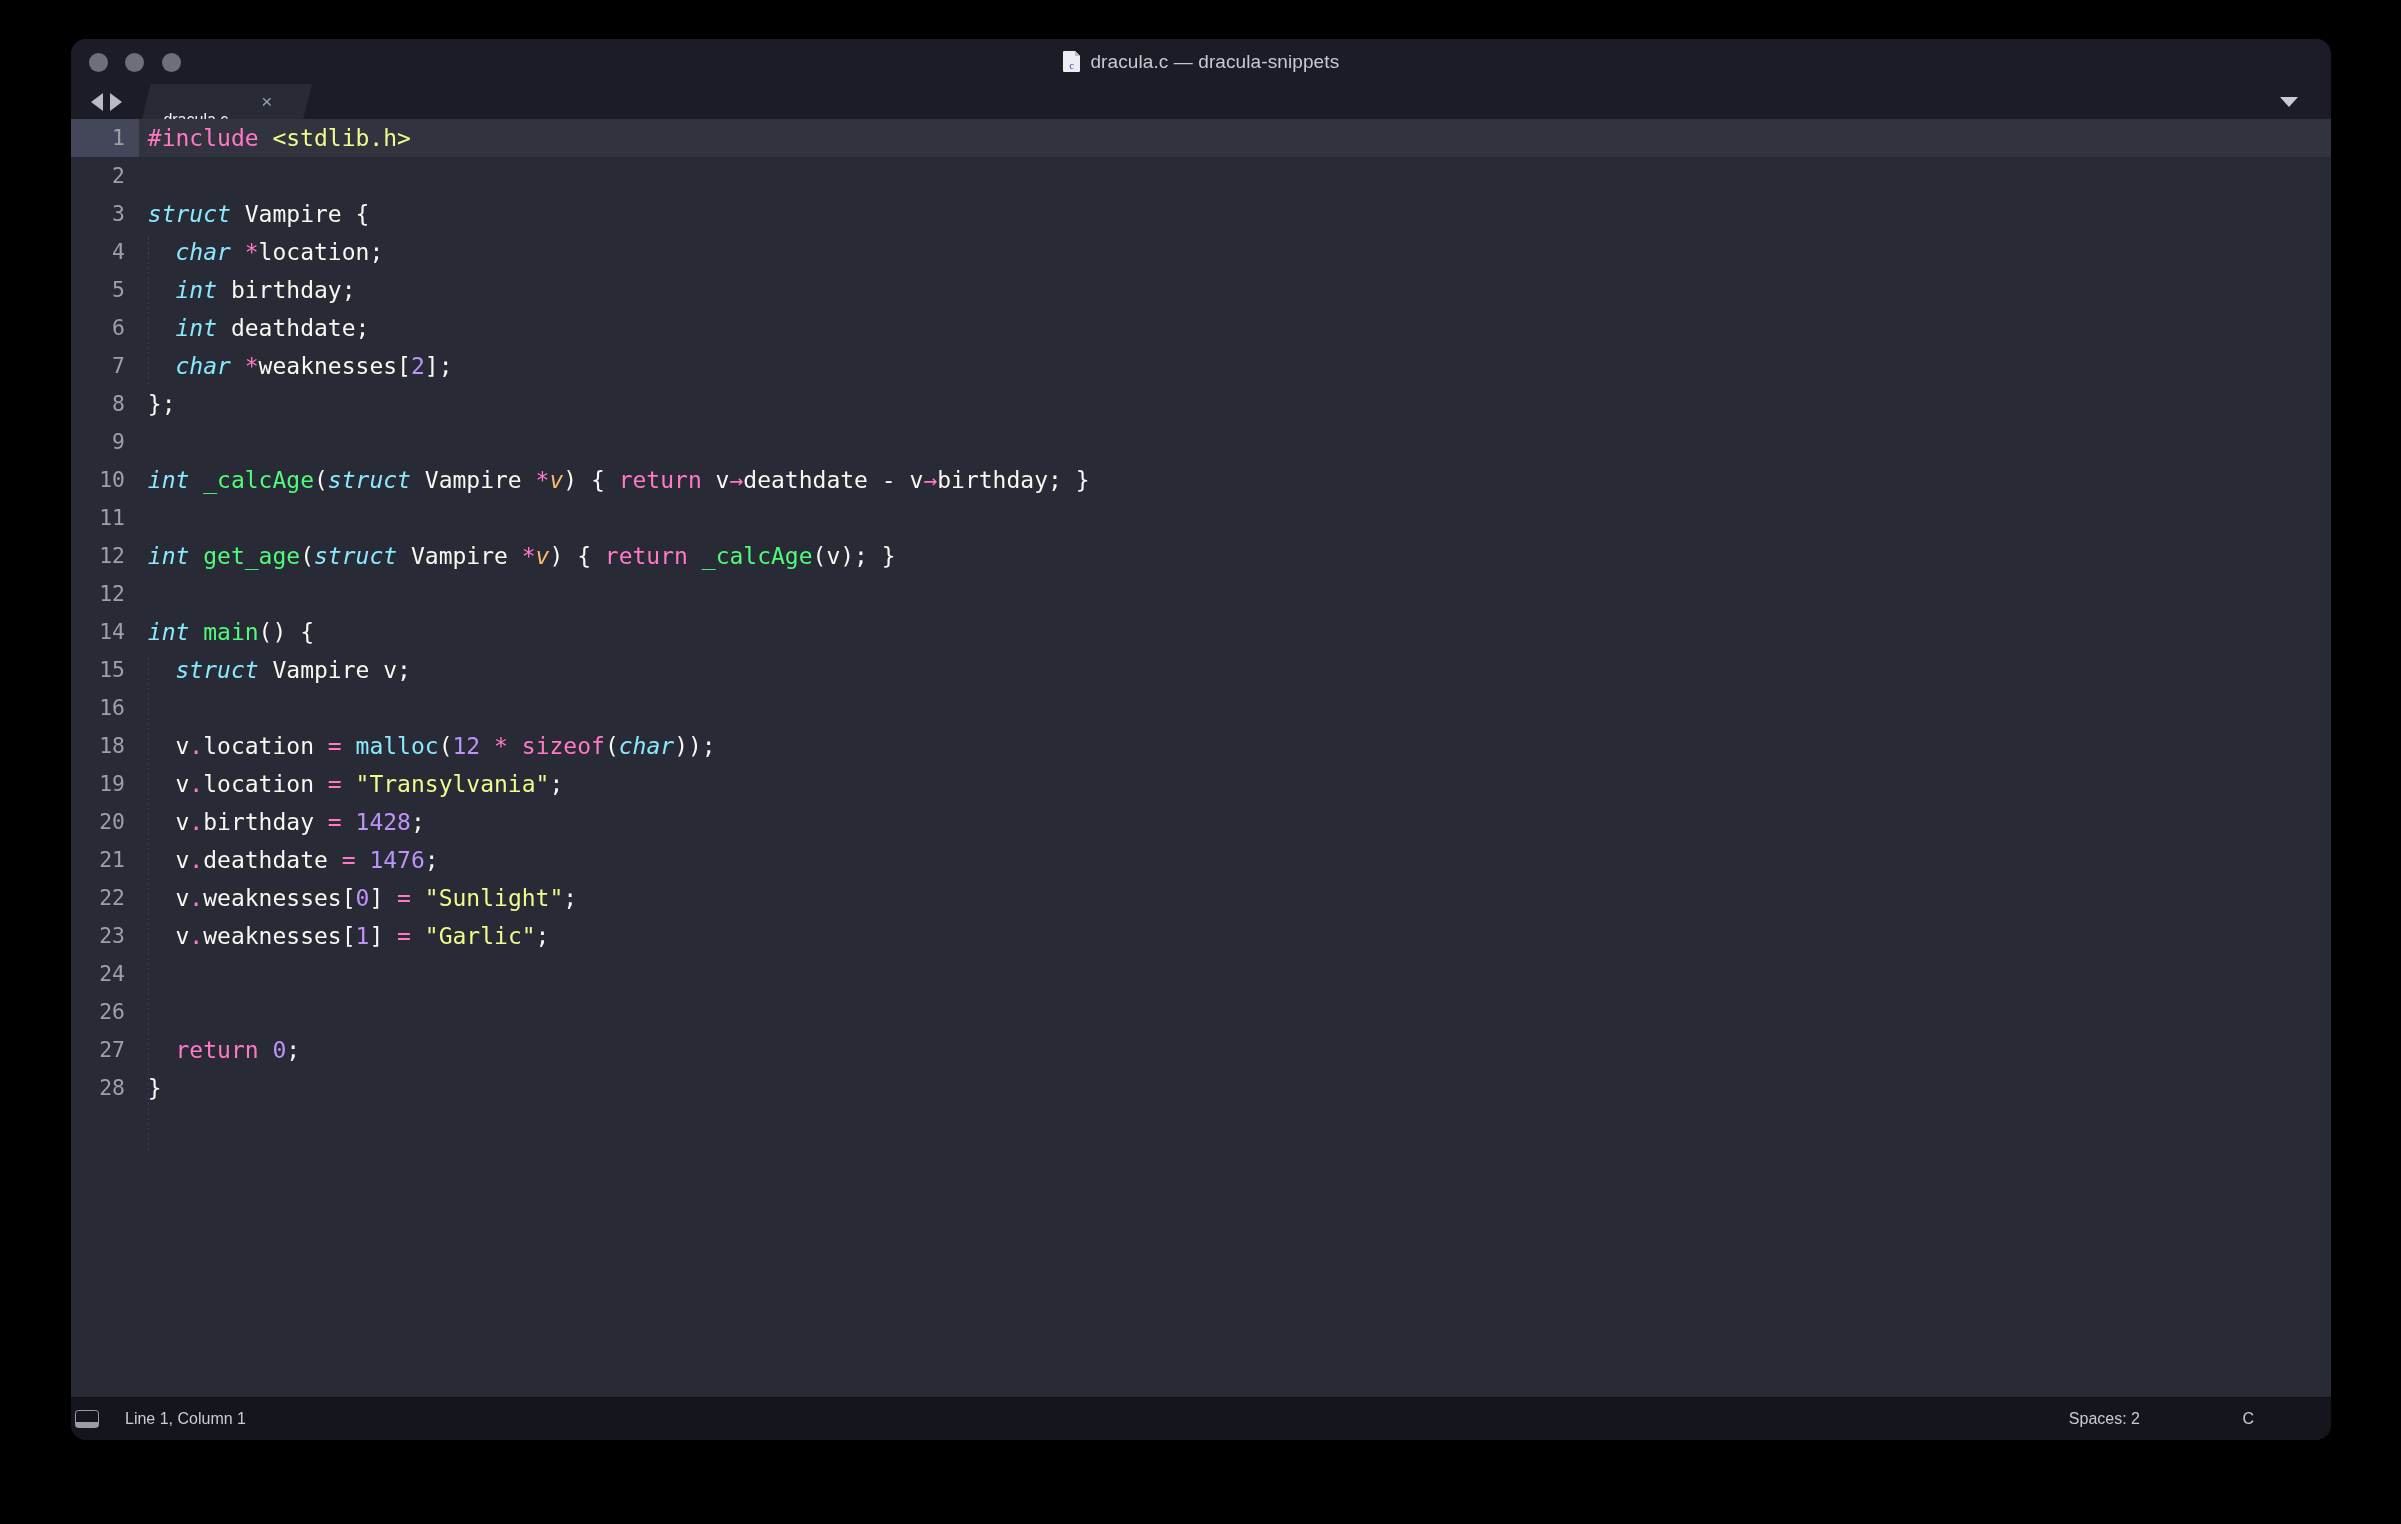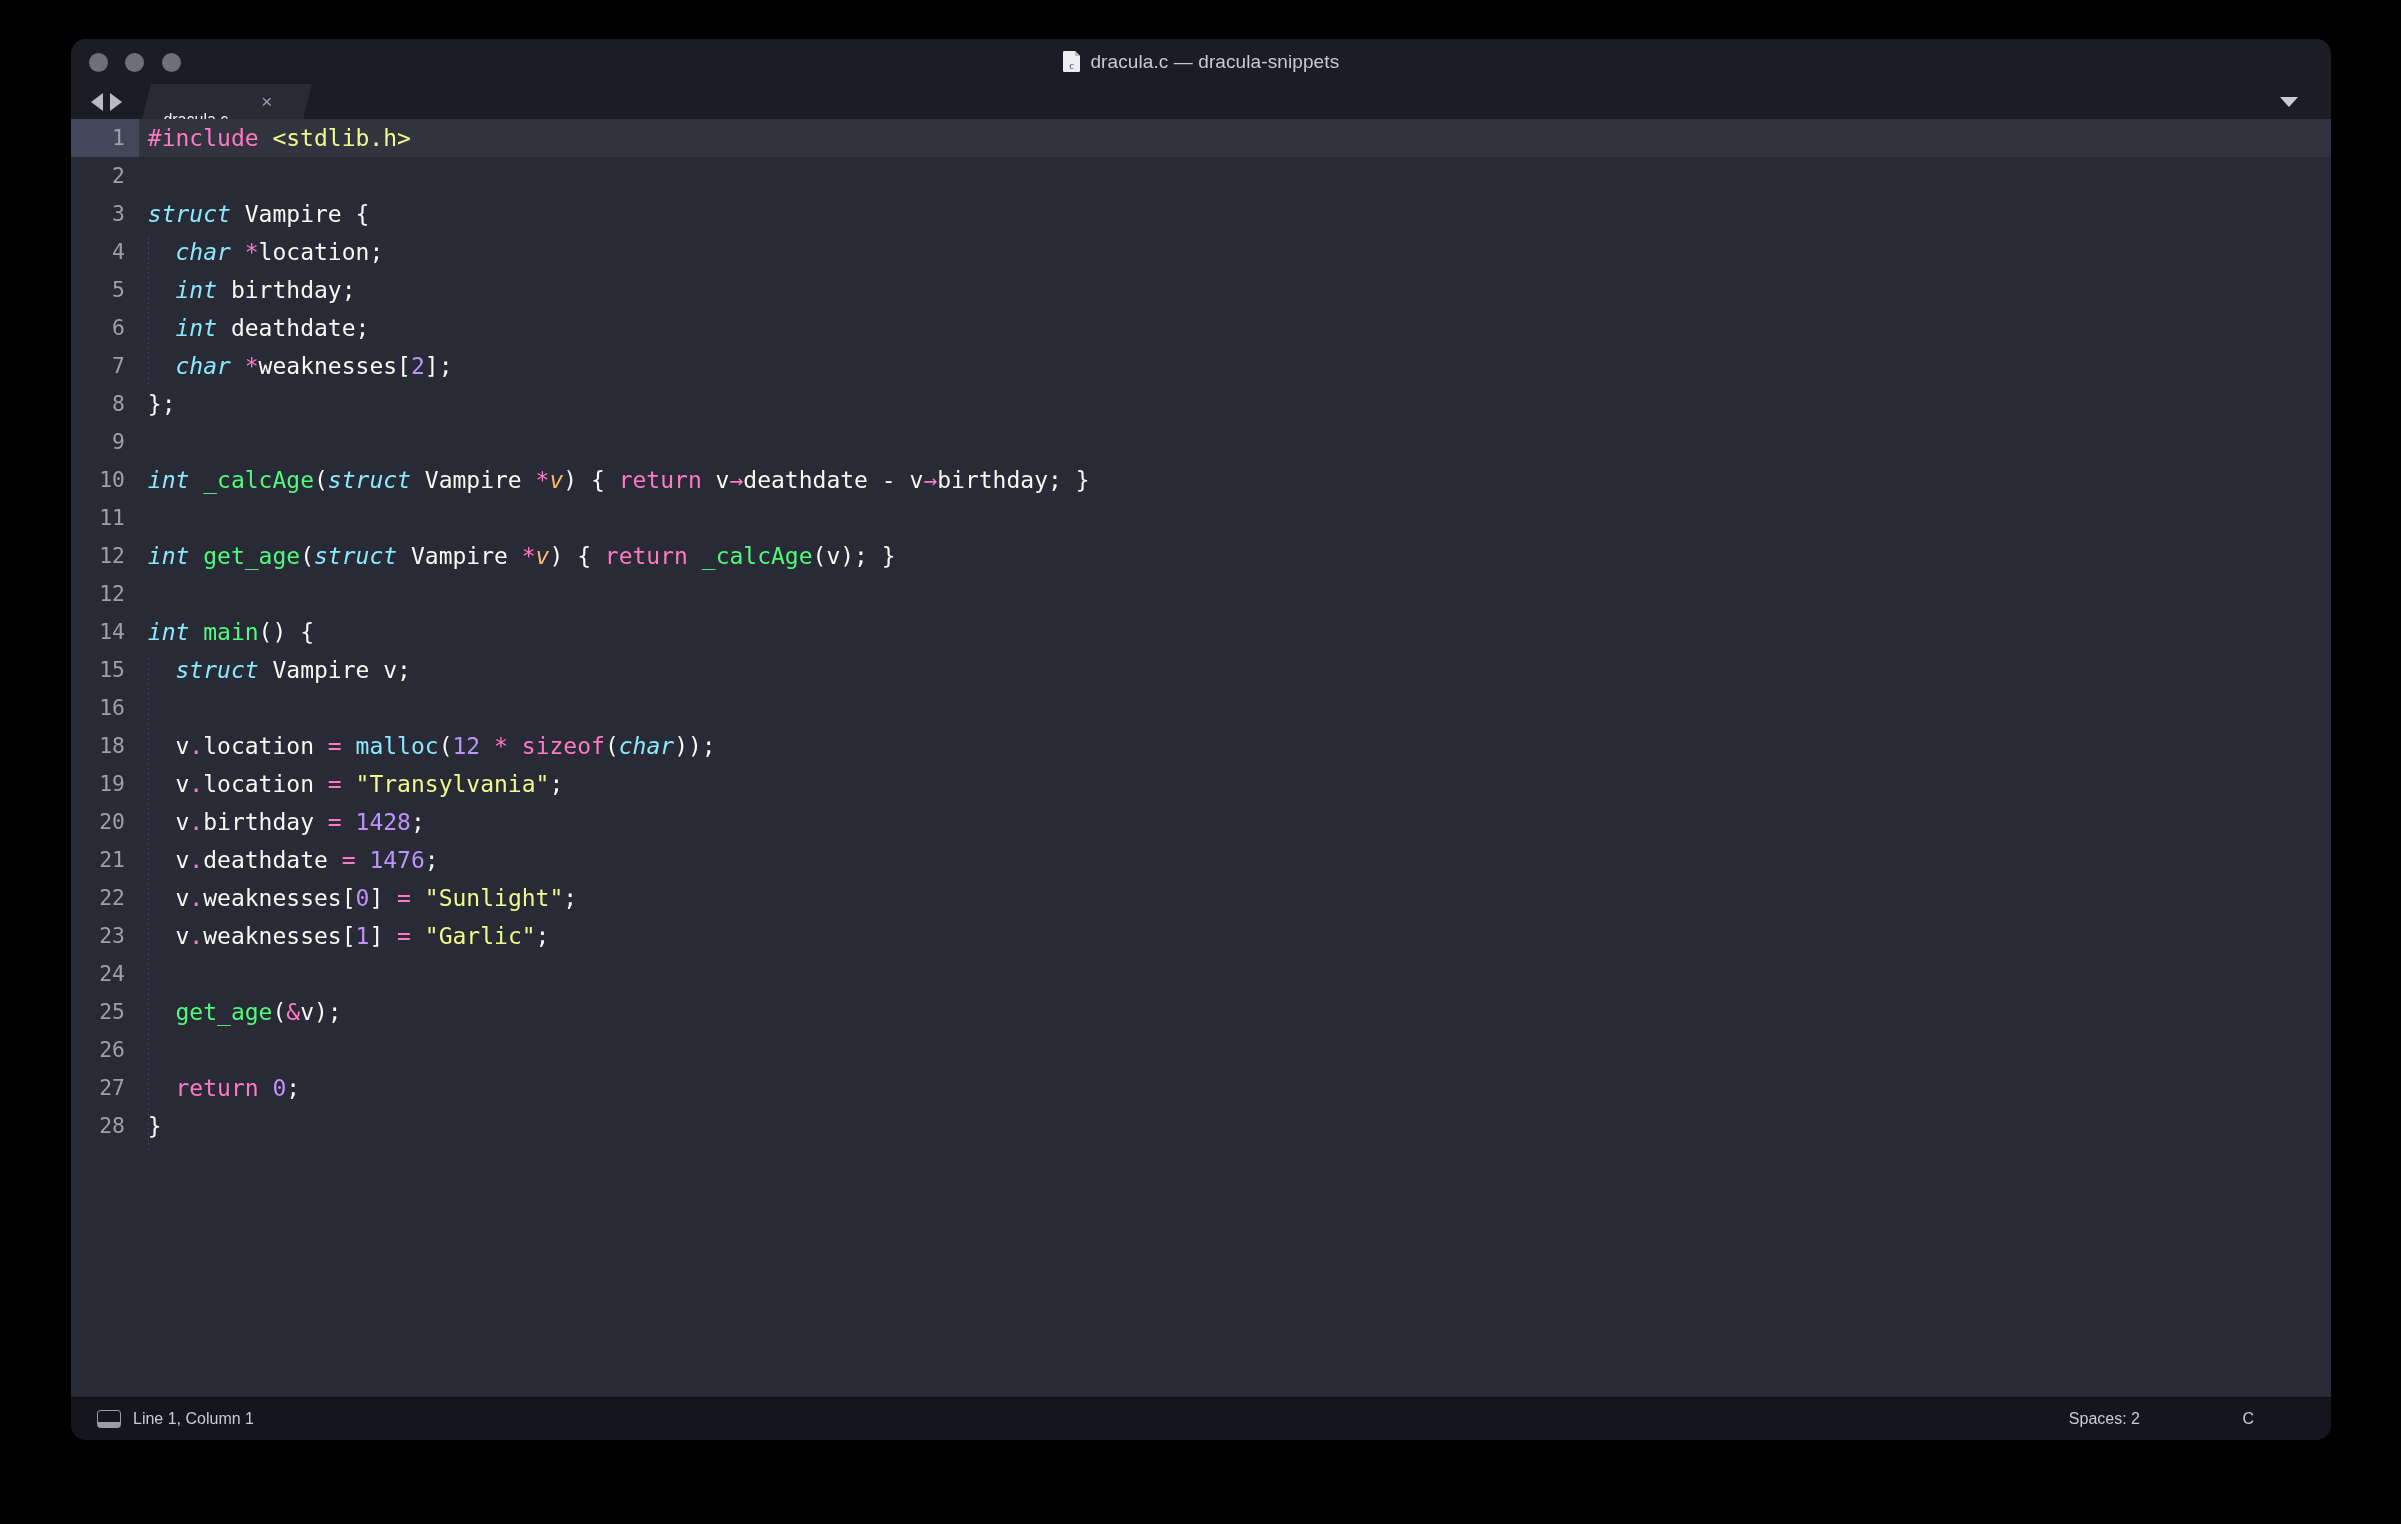--- a/index.html
+++ b/index.html
@@ -238,22 +238,22 @@
     height: 42px;
     background: #15161d;
     border-top: 1.3px solid #0f1016;
     display: flex;
     align-items: center;
     position: relative;
   }
   #status-left {
     display: flex;
     align-items: center;
-    gap: 12px;
-    padding-left: 26px;
+    gap: 26px;
+    padding-left: 4px;
     text-align: center;
   }
   #console-icon {
     width: 24px;
     height: 17.7px;
     border: 1.9px solid #9a9da6;
     border-radius: 3.2px;
     box-sizing: border-box;
     position: relative;
   }
@@ -335,21 +335,20 @@
         <div class="row"><div class="gutter">14</div><div class="line-body"><span class="t-cyan-i">int</span><span class="t-fg"> </span><span class="t-green">main</span><span class="t-fg">() {</span></div></div>
         <div class="row"><div class="gutter">15</div><div class="line-body"><span class="t-fg">  </span><span class="t-cyan-i">struct</span><span class="t-fg"> Vampire v;</span></div></div>
         <div class="row"><div class="gutter">16</div><div class="line-body"></div></div>
         <div class="row"><div class="gutter">18</div><div class="line-body"><span class="t-fg">  v</span><span class="t-pink">.</span><span class="t-fg">location </span><span class="t-pink">=</span><span class="t-fg"> </span><span class="t-cyan">malloc</span><span class="t-fg">(</span><span class="t-purple">12</span><span class="t-fg"> </span><span class="t-pink">*</span><span class="t-fg"> </span><span class="t-pink">sizeof</span><span class="t-fg">(</span><span class="t-cyan-i">char</span><span class="t-fg">));</span></div></div>
         <div class="row"><div class="gutter">19</div><div class="line-body"><span class="t-fg">  v</span><span class="t-pink">.</span><span class="t-fg">location </span><span class="t-pink">=</span><span class="t-fg"> </span><span class="t-yellow">"Transylvania"</span><span class="t-fg">;</span></div></div>
         <div class="row"><div class="gutter">20</div><div class="line-body"><span class="t-fg">  v</span><span class="t-pink">.</span><span class="t-fg">birthday </span><span class="t-pink">=</span><span class="t-fg"> </span><span class="t-purple">1428</span><span class="t-fg">;</span></div></div>
         <div class="row"><div class="gutter">21</div><div class="line-body"><span class="t-fg">  v</span><span class="t-pink">.</span><span class="t-fg">deathdate </span><span class="t-pink">=</span><span class="t-fg"> </span><span class="t-purple">1476</span><span class="t-fg">;</span></div></div>
         <div class="row"><div class="gutter">22</div><div class="line-body"><span class="t-fg">  v</span><span class="t-pink">.</span><span class="t-fg">weaknesses[</span><span class="t-purple">0</span><span class="t-fg">] </span><span class="t-pink">=</span><span class="t-fg"> </span><span class="t-yellow">"Sunlight"</span><span class="t-fg">;</span></div></div>
         <div class="row"><div class="gutter">23</div><div class="line-body"><span class="t-fg">  v</span><span class="t-pink">.</span><span class="t-fg">weaknesses[</span><span class="t-purple">1</span><span class="t-fg">] </span><span class="t-pink">=</span><span class="t-fg"> </span><span class="t-yellow">"Garlic"</span><span class="t-fg">;</span></div></div>
         <div class="row"><div class="gutter">24</div><div class="line-body"></div></div>
-        <div class="row"><div class="gutter">25</div><div class="line-body"><span class="t-fg">  </span><span class="t-green">get_age</span><span class="t-fg">(</span><span class="t-pink">&amp;</span><span class="t-fg">v);</span></div></div>
         <div class="row"><div class="gutter">26</div><div class="line-body"></div></div>
         <div class="row"><div class="gutter">27</div><div class="line-body"><span class="t-fg">  </span><span class="t-pink">return</span><span class="t-fg"> </span><span class="t-purple">0</span><span class="t-fg">;</span></div></div>
         <div class="row"><div class="gutter">28</div><div class="line-body"><span class="t-fg">}</span></div></div>
       </div>
     <div id="indent-guides">
         <div class="iguide" style="top: 118px; height: 148px;"></div>
         <div class="iguide" style="top: 539px; height: 492px;"></div>
       </div>
   </div>
 

